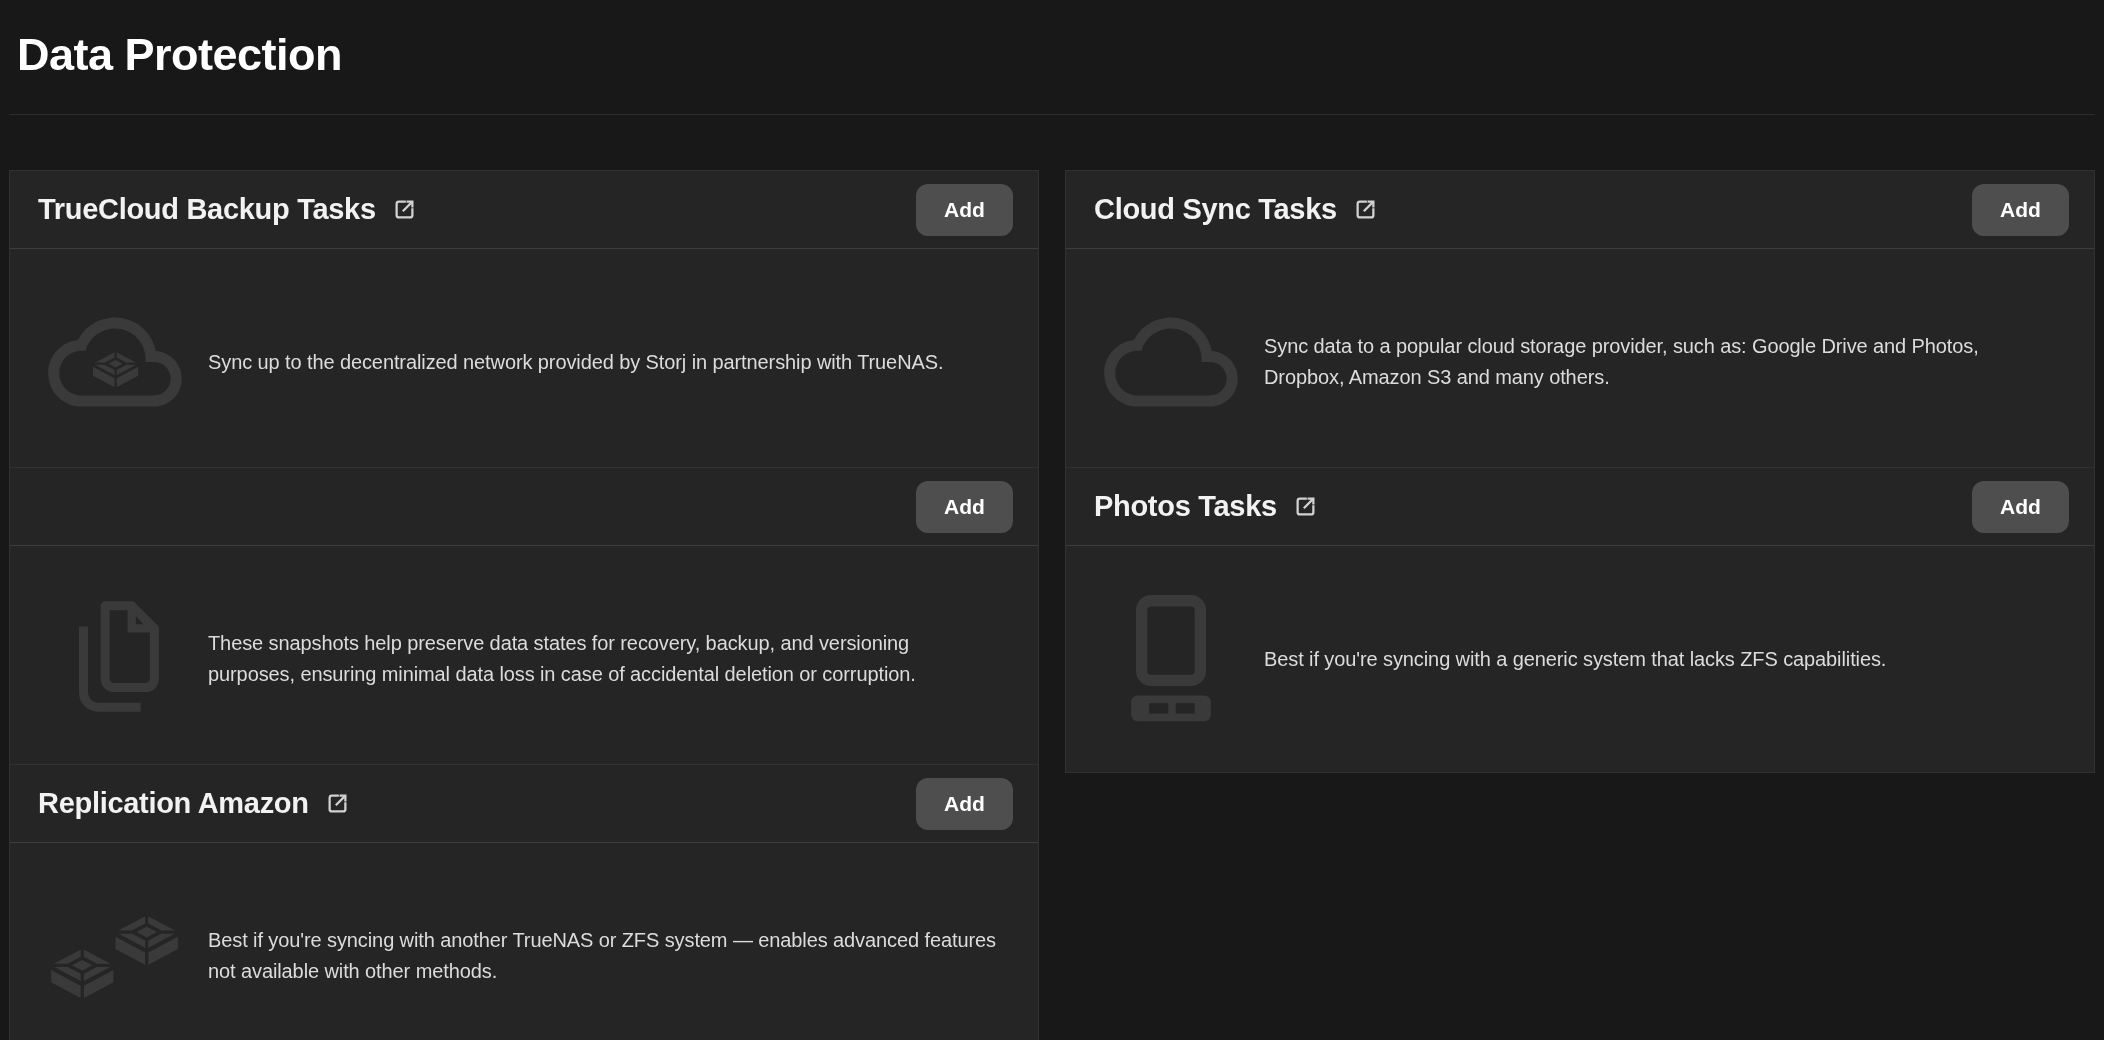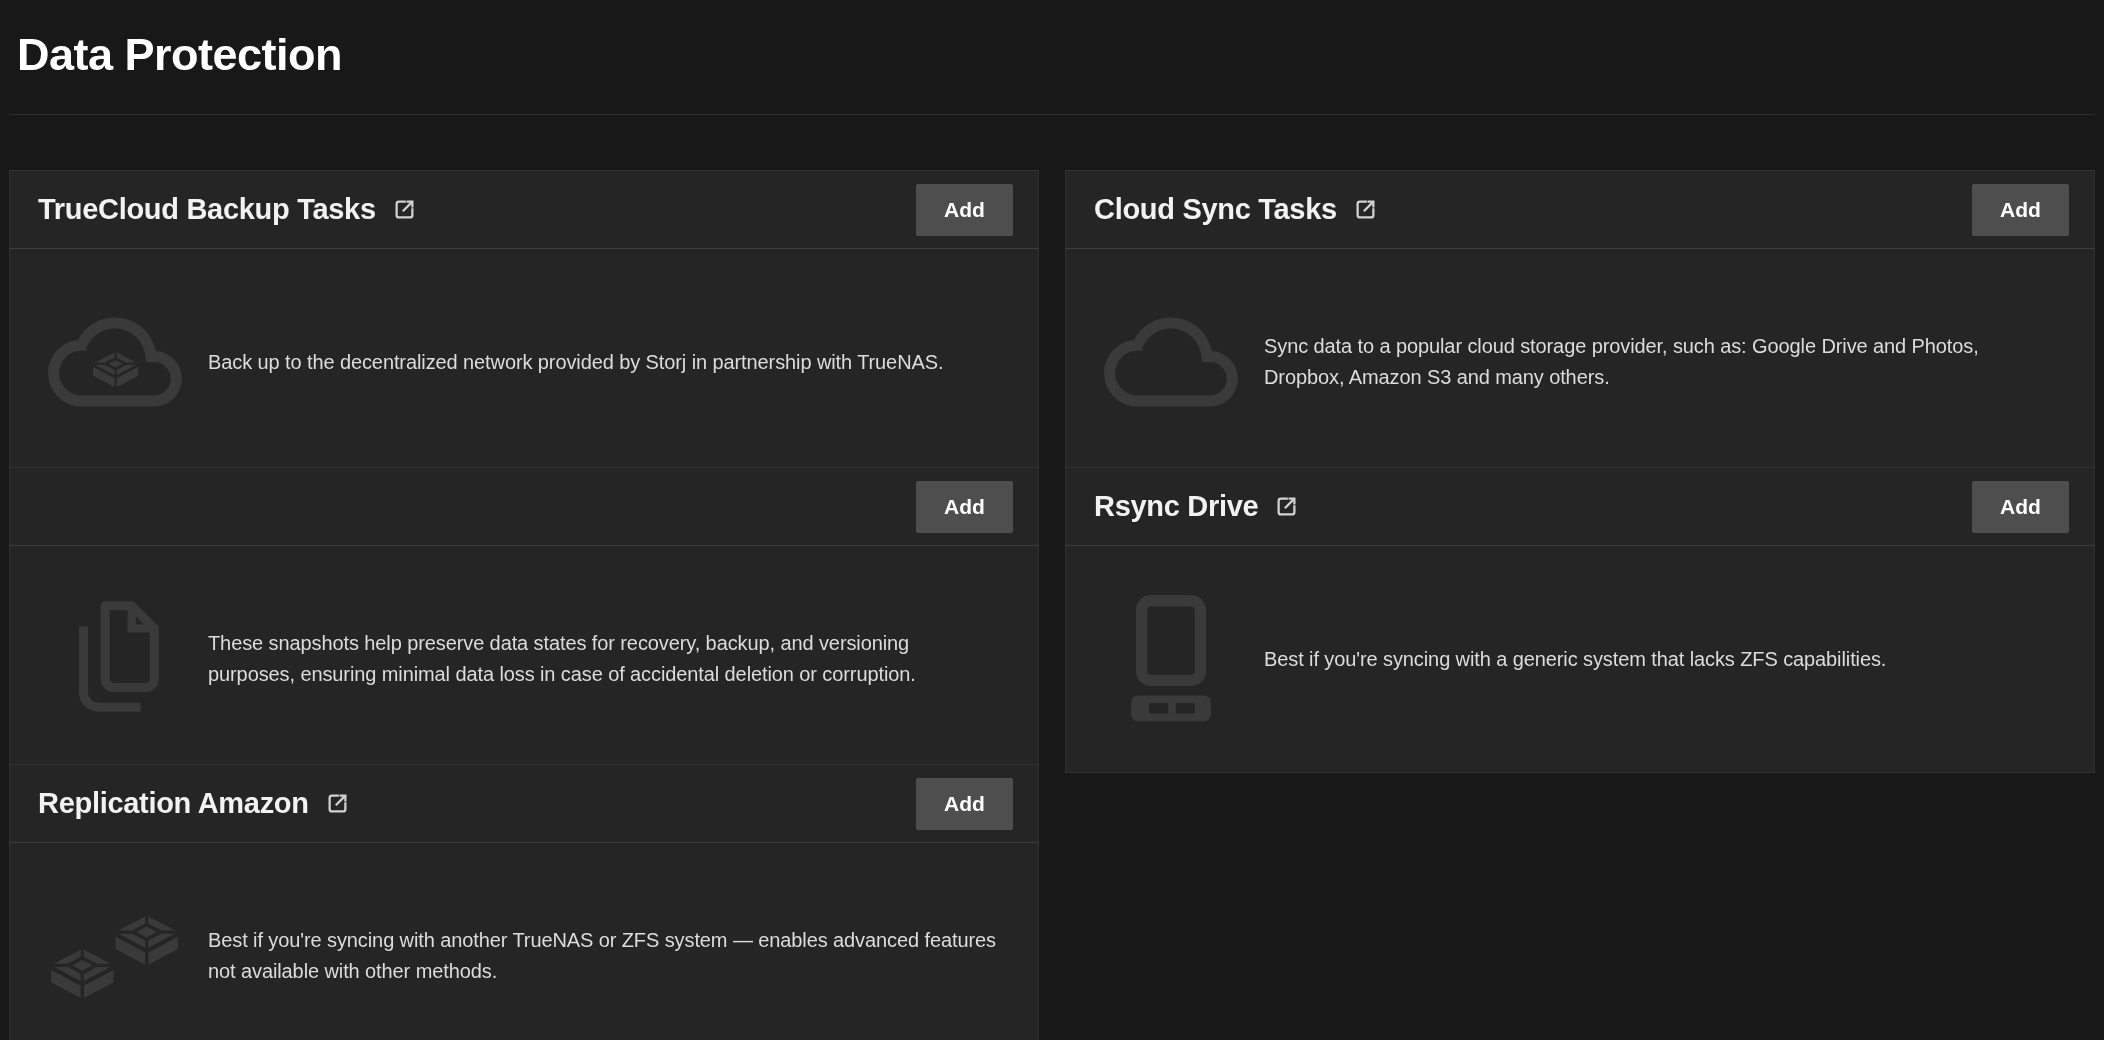--- a/index.html
+++ b/index.html
@@ -56,21 +56,21 @@
     margin:0;display:flex;align-items:center;gap:15px;
     font-size:29px;font-weight:700;letter-spacing:-0.3px;
     color:var(--card-title-text);
   }
   .ext-link{display:inline-flex;align-items:center;cursor:pointer;}
   .header-spacer{flex:1;}
   .add-btn{
     height:52px;min-width:97px;padding:0 25px;
     background:var(--button-bg);color:var(--button-text);
     font-family:inherit;font-size:21px;font-weight:700;
-    border:none;border-radius:2px;cursor:pointer;
+    border:none;border-radius:12px;cursor:pointer;
   }
   .card-body{
     flex:1;display:flex;align-items:center;
     padding:0 40px 0 30px;
   }
   .icon-wrap{
     flex:none;width:150px;margin-right:18px;
     display:flex;align-items:center;justify-content:center;
   }
   .card-text{
@@ -117,21 +117,21 @@
             <path class="fill" d="M19.35 10.04C18.67 6.59 15.64 4 12 4 9.11 4 6.6 5.64 5.35 8.04 2.34 8.36 0 10.91 0 14c0 3.31 2.69 6 6 6h13c2.76 0 5-2.24 5-5 0-2.64-2.05-4.78-4.65-4.96zM19 18H6c-2.21 0-4-1.79-4-4s1.79-4 4-4h.71C7.37 7.69 9.48 6 12 6c3.04 0 5.5 2.46 5.5 5.5v.5H19c1.66 0 3 1.34 3 3s-1.34 3-3 3z"></path>
             <polygon class="fill" points="12.1,10.14 16.15,12.3 12.1,14.46 8.05,12.3"></polygon>
             <polygon class="bgfill" points="12.1,11.08 14.4,12.3 12.1,13.52 9.8,12.3"></polygon>
             <polygon class="fill" points="12.1,11.62 13.38,12.3 12.1,12.98 10.82,12.3"></polygon>
             <polygon class="fill" points="8.05,12.84 11.9,14.9 11.9,16.52 8.05,14.46"></polygon>
             <polygon class="fill" points="16.15,12.84 12.3,14.9 12.3,16.52 16.15,14.46"></polygon>
             <path class="bgstroke" stroke-width="0.38" d="M12.1 9.95 V11.25 M12.1 13.3 V14.66 M7.85 12.3 H10.0 M14.2 12.3 H16.4"></path>
           </svg>
         </div>
         <div class="card-text">
-          <p>Back up to the decentralized network provided by Storj in partnership with TrueNAS.</p>
+          <p>Sync up to the decentralized network provided by Storj in partnership with TrueNAS.</p>
         </div>
       </div>
     </section>
 
     <section class="card">
       <header class="card-header">
         <h2 class="card-title">
           <span>Cloud Sync Tasks</span>
           <span class="ext-link">
             <svg class="ext-svg" width="27" height="27" viewBox="0 0 24 24">
@@ -171,21 +171,21 @@
         </div>
         <div class="card-text">
           <p>These snapshots help preserve data states for recovery, backup, and versioning purposes, ensuring minimal data loss in case of accidental deletion or corruption.</p>
         </div>
       </div>
     </section>
 
     <section class="card">
       <header class="card-header">
         <h2 class="card-title">
-          <span>Rsync Drive</span>
+          <span>Photos Tasks</span>
           <span class="ext-link">
             <svg class="ext-svg" width="27" height="27" viewBox="0 0 24 24">
               <path d="M13.2 5H7a2 2 0 0 0-2 2v10a2 2 0 0 0 2 2h10a2 2 0 0 0 2-2v-6.2"></path>
               <path d="M10.5 13.5 L19 5"></path>
               <path d="M13.8 5 H19 V10.2"></path>
             </svg>
           </span>
         </h2>
         <span class="header-spacer"></span>
         <button class="add-btn">Add</button>

